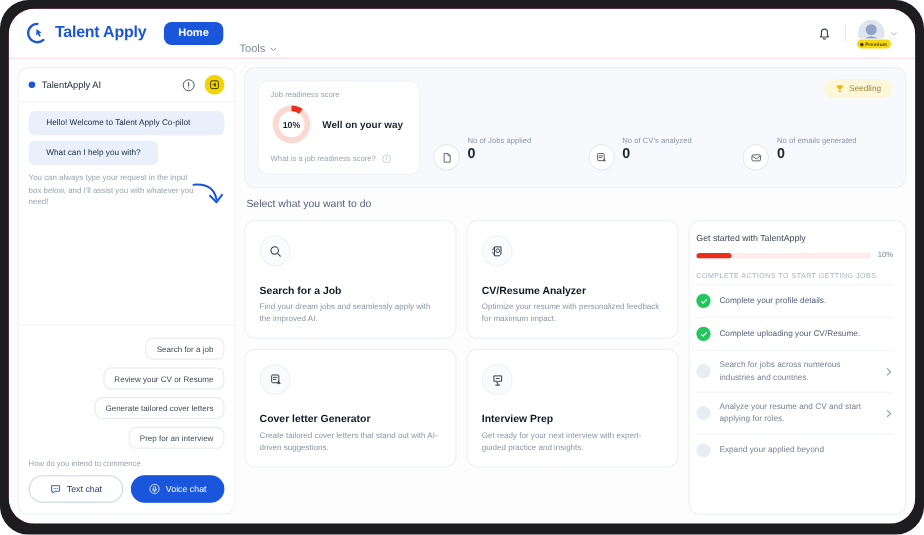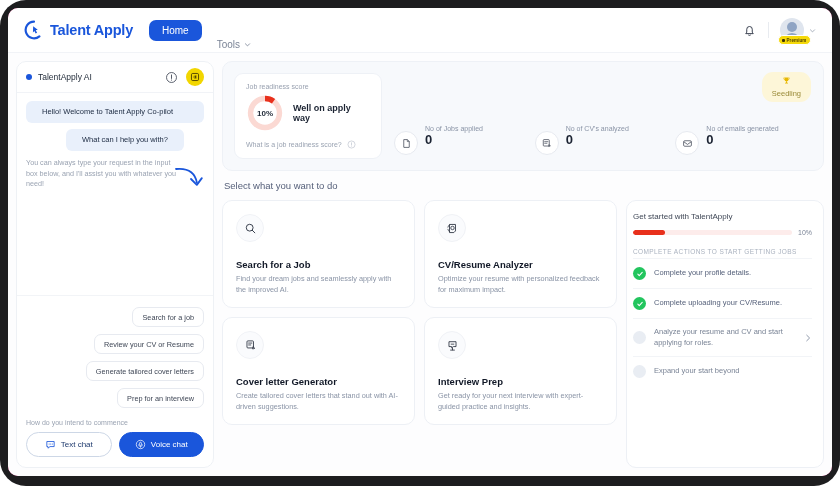--- a/index.html
+++ b/index.html
@@ -12,37 +12,37 @@
   .device{
     position:absolute;left:0;top:0;width:840px;height:486px;
     background:#1d1d1f;
     border-radius:26px;
     box-sizing:border-box;
     padding:8px 8px 10px 8px;
     overflow:hidden;
   }
   .screen{
     position:relative;width:100%;height:100%;
-    background:#ec4899;border-radius:10px;overflow:hidden;
+    background:#ec4899;border-radius:23px;overflow:hidden;
   }
 
   
   .topbar{
     position:absolute;left:0;top:0;right:0;height:45px;
     background:#fff;display:flex;align-items:center;
     padding:0 16px;box-sizing:border-box;
     border-bottom:1px solid #f1f3f7;
   }
   .brand{display:flex;align-items:center;gap:6px;}
   .logo-mark{width:20px;height:20px;flex:0 0 20px;}
   .brand-name{font-size:14.5px;font-weight:bold;color:#1a56db;letter-spacing:-.2px;}
   .nav{display:flex;align-items:center;gap:6px;margin-left:16px;}
   .nav-pill{
     font-size:10px;color:#fff;background:#1a56db;
-    padding:5px 13px;border-radius:7px;font-weight:400;
+    padding:5px 13px;border-radius:7px;font-weight:700;
   }
   .nav-item{
     font-size:10px;color:#7b8496;padding:5px 9px;border-radius:7px;
     display:flex;align-items:center;gap:4px;margin-top:28px;
   }
   .caret{width:7px;height:7px;display:block;}
   .topbar-right{margin-left:auto;display:flex;align-items:center;gap:11px;}
   .bell{width:15px;height:15px;display:block;}
   .divider-v{width:1px;height:16px;background:#e8ebf0;}
   .avatar-wrap{position:relative;display:flex;align-items:center;gap:5px;}
@@ -83,21 +83,21 @@
   .icon-info{width:13px;height:13px;display:block;}
   .yellow-btn{
     width:18px;height:18px;border-radius:50%;background:#f2d600;
     display:flex;align-items:center;justify-content:center;
   }
   .chat-body{padding:8px 9px 0 9px;flex:0 0 auto;}
   .bubble{
     background:#e9f0fb;border-radius:6px;padding:6px 16px;
     font-size:7.5px;color:#1b2940;margin-bottom:5px;line-height:1.35;
   }
-  .bubble.short{display:inline-block;margin-left:40px;}
+  .bubble.short{display:inline-block;}
   .chat-note{
     font-size:7.2px;color:#9aa3b2;line-height:1.45;margin-top:2px;
     padding-right:22px;position:relative;
   }
   .arrow-doodle{position:absolute;right:-4px;top:6px;width:34px;height:30px;}
   .chat-spacer{flex:1 1 auto;}
   .suggestions{
     display:flex;flex-direction:column;align-items:flex-end;gap:7px;
     padding:0 9px;border-top:1px solid #f2f4f7;padding-top:11px;
   }
@@ -117,21 +117,21 @@
 
   
   .main{flex:1;display:flex;flex-direction:column;gap:9px;min-width:0;}
   .summary{
     background:#f7f9fc;border:1px solid #eef1f6;border-radius:10px;
     padding:11px;display:flex;flex-direction:column;gap:4px;position:relative;
   }
   .seedling{
     position:absolute;right:12px;top:10px;
     background:#fdf6d8;color:#9a8b3a;border-radius:11px;
-    font-size:7.5px;padding:4px 10px;display:flex;align-items:center;gap:4px;flex-direction:column;
+    font-size:7.5px;padding:4px 10px;display:flex;align-items:center;gap:4px;
   }
   .summary-row{display:flex;align-items:stretch;gap:12px;}
   .score-card{
     background:#fff;border:1px solid #eef1f6;border-radius:9px;
     padding:9px 11px;width:148px;flex:0 0 148px;box-sizing:border-box;
   }
   .score-label{font-size:7px;color:#99a1b0;margin-bottom:4px;}
   .score-mid{display:flex;align-items:center;gap:9px;margin:2px 0 8px 0;}
   .donut{width:38px;height:38px;flex:0 0 38px;position:relative;}
   .donut-pct{
@@ -318,21 +318,21 @@
           <div class="score-card">
             <div class="score-label">Job readiness score</div>
             <div class="score-mid">
               <div class="donut">
                 <svg viewBox="0 0 42 42" width="38" height="38">
                   <circle cx="21" cy="21" r="16" fill="none" stroke="#fbd9d3" stroke-width="6"></circle>
                   <circle id="donut-arc" cx="21" cy="21" r="16" fill="none" stroke="#e8301c" stroke-width="6" stroke-dasharray="10.053096491487338 90.47786842338604" stroke-linecap="butt" transform="rotate(-90 21 21)"></circle>
                 </svg>
                 <span class="donut-pct">10%</span>
               </div>
-              <span class="score-msg">Well on apply way</span>
+              <span class="score-msg">Well on your way</span>
             </div>
             <div class="score-foot">
               <span class="q">What is a job readiness score?</span>
               <svg width="9" height="9" viewBox="0 0 24 24">
                 <circle cx="12" cy="12" r="9.5" fill="none" stroke="#b9c0cc" stroke-width="1.7"></circle>
                 <path d="M12 7.5v6" stroke="#b9c0cc" stroke-width="1.8" stroke-linecap="round"></path>
                 <circle cx="12" cy="16.4" r="1.1" fill="#b9c0cc"></circle>
               </svg>
             </div>
           </div>
@@ -454,32 +454,39 @@
 
           <div class="task done">
             <span class="check">
               <svg width="8" height="8" viewBox="0 0 24 24">
                     <path d="M5.5 12.5l4.2 4.2 9-9.4" fill="none" stroke="#fff" stroke-width="3.2" stroke-linecap="round" stroke-linejoin="round"></path>
                   </svg>
             </span>
             <span class="task-text">Complete uploading your CV/Resume.</span>
           </div>
 
+          <div class="task">
+            <span class="bullet"></span>
+            <span class="task-text">Search for jobs across numerous industries and countries.</span>
+            <svg class="chev" viewBox="0 0 10 10">
+              <path d="M3.4 1.5L7 5l-3.6 3.5" fill="none" stroke="#8a94a6" stroke-width="1.2" stroke-linecap="round" stroke-linejoin="round"></path>
+            </svg>
+          </div>
 
           <div class="task">
             <span class="bullet"></span>
             <span class="task-text">Analyze your resume and CV and start applying for roles.</span>
             <svg class="chev" viewBox="0 0 10 10">
               <path d="M3.4 1.5L7 5l-3.6 3.5" fill="none" stroke="#8a94a6" stroke-width="1.2" stroke-linecap="round" stroke-linejoin="round"></path>
             </svg>
           </div>
 
           <div class="task">
             <span class="bullet"></span>
-            <span class="task-text">Expand your start beyond</span>
+            <span class="task-text">Expand your applied beyond</span>
           </div>
         </div>
 
       </div>
     </div>
   </div>
 
 </div>
 </div>
 

